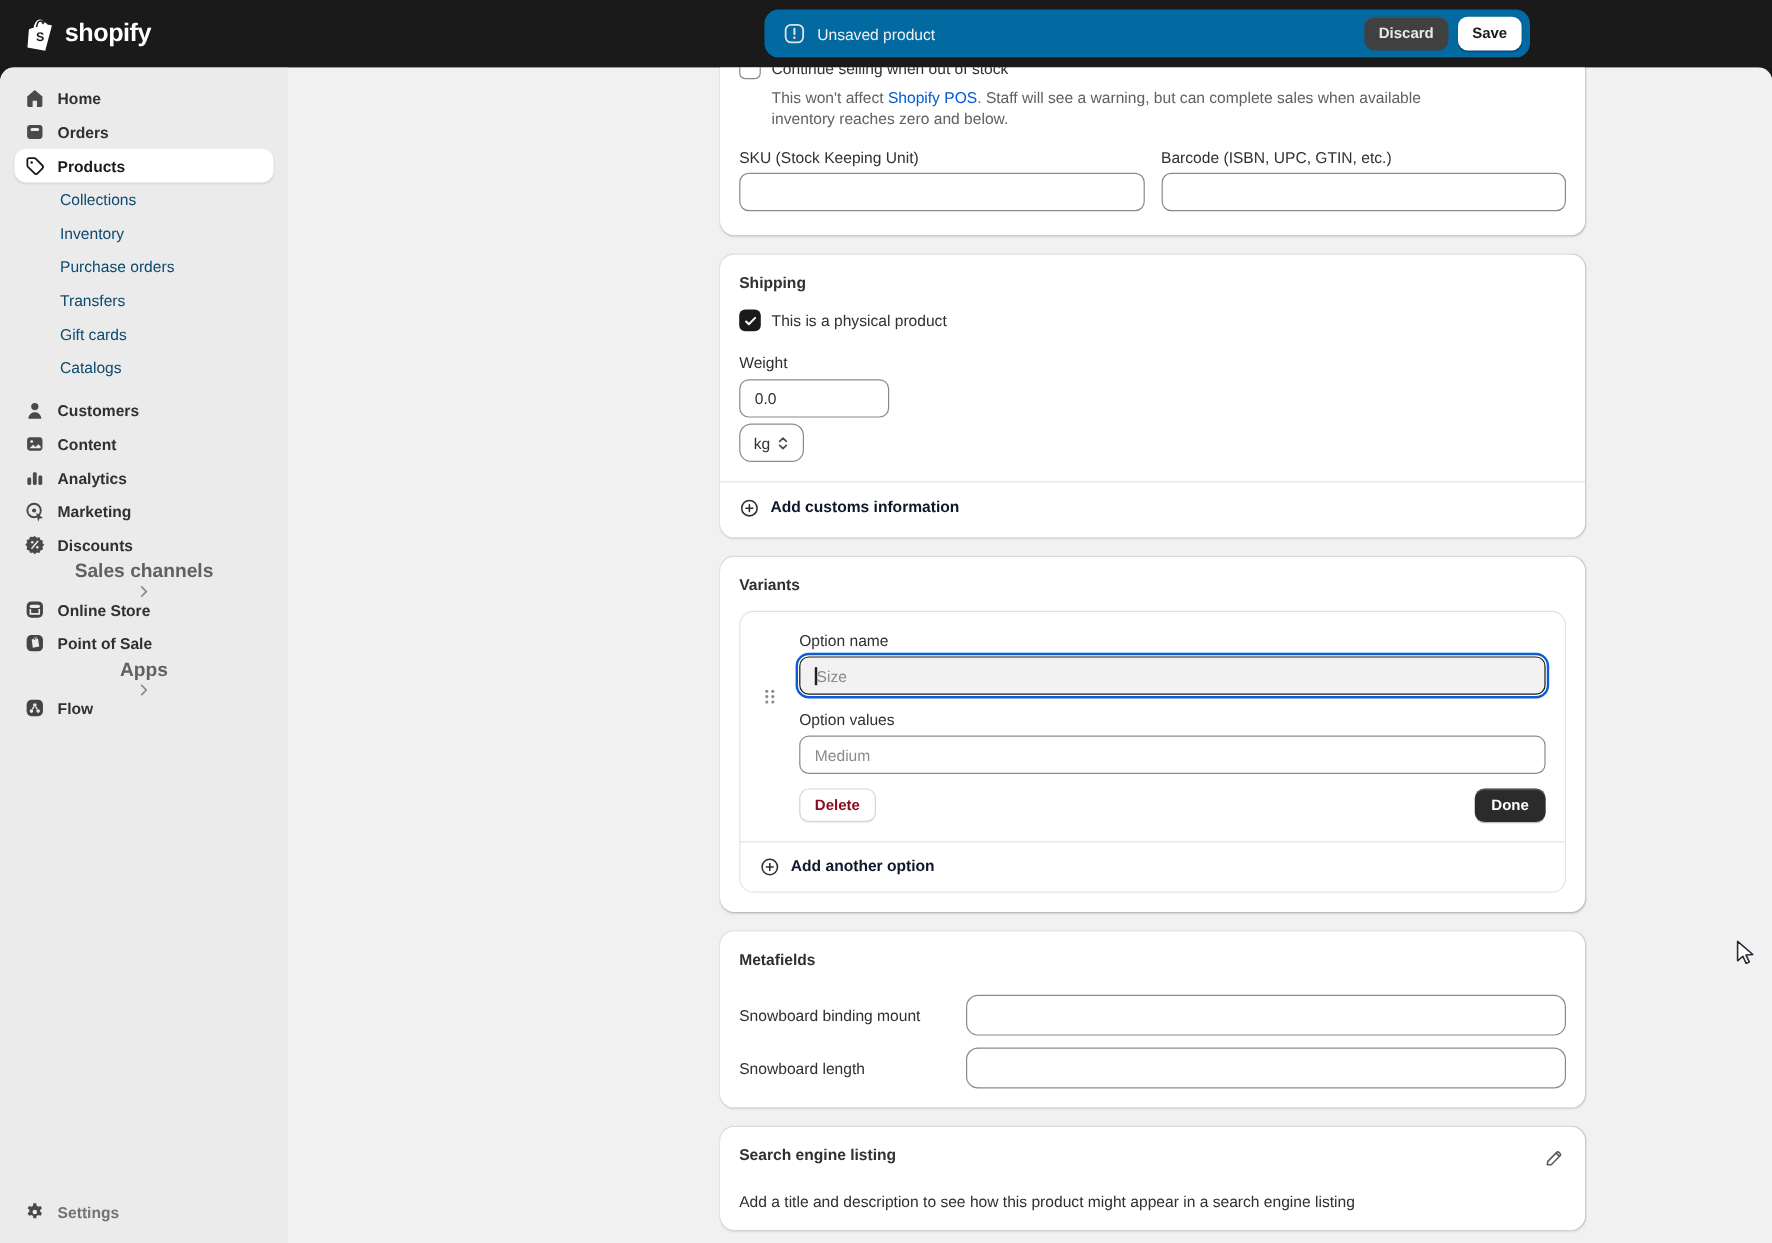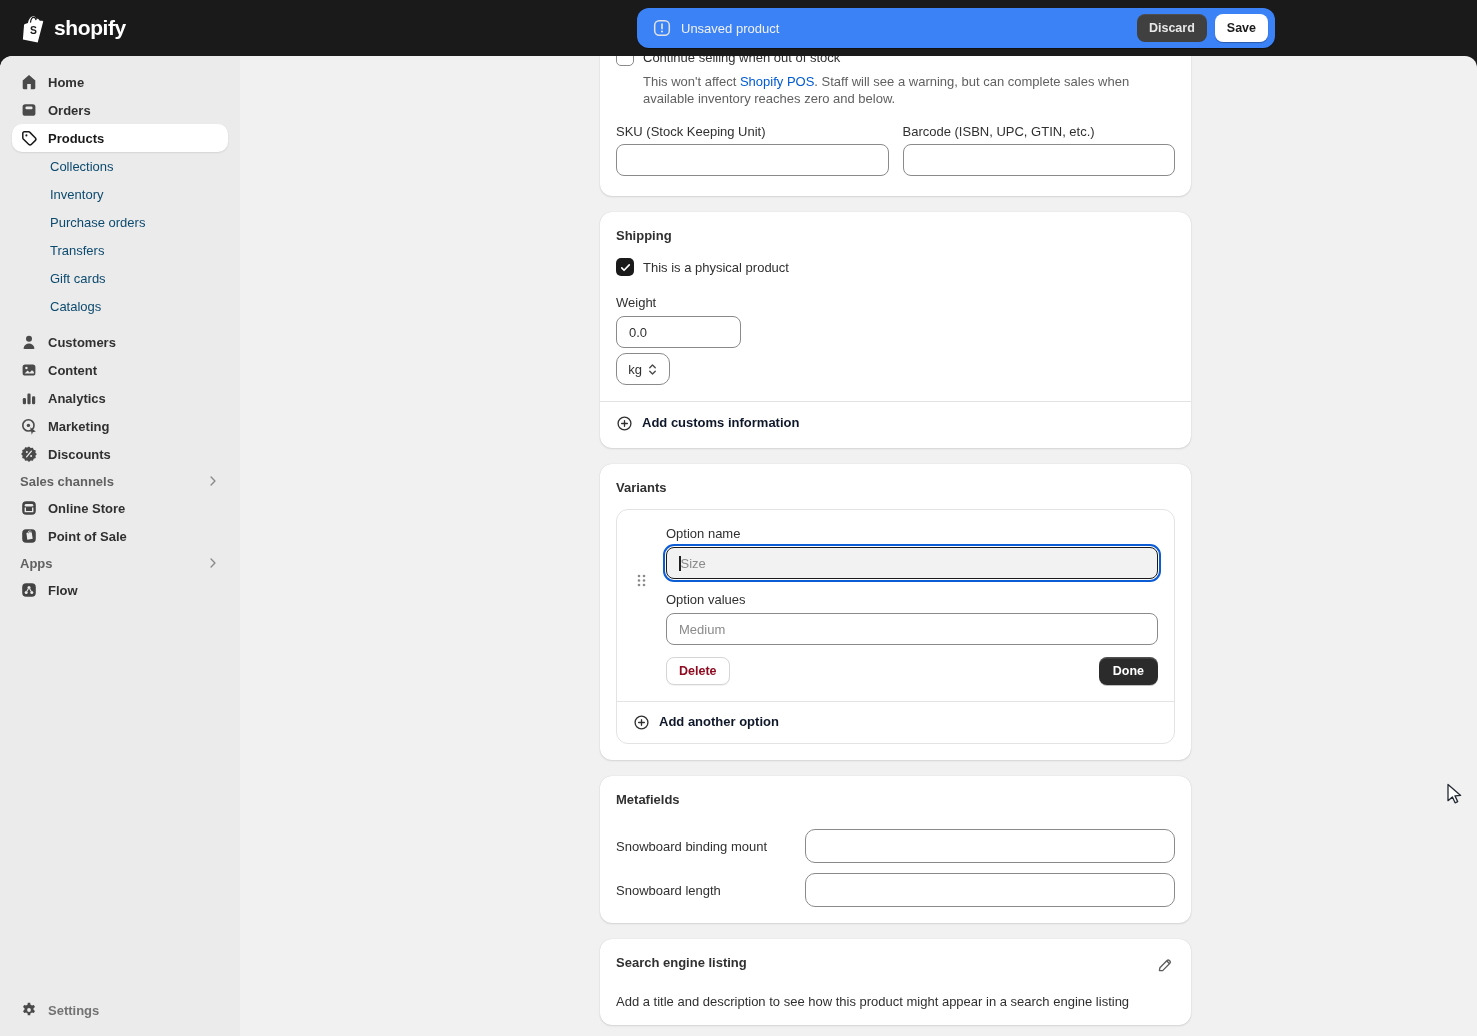--- a/index.html
+++ b/index.html
@@ -3,42 +3,42 @@
 <meta charset="utf-8">
 <style>
   * { margin:0; padding:0; box-sizing:border-box; }
   html,body { width:1477px; height:1036px; overflow:hidden; }
   body { background:#1a1a1a; font-family:"Liberation Sans","DejaVu Sans",sans-serif; position:relative; }
 
   
   .topbar { position:absolute; top:0; left:0; width:1477px; height:56px; background:#1a1a1a; display:flex; align-items:center; padding:0 16px; z-index:50; }
   .logo { display:flex; align-items:center; gap:6px; margin-left:6px; }
   .wordmark { color:#fff; font-size:21px; font-weight:700; letter-spacing:-0.4px; }
-  .savebar { position:absolute; left:637px; top:8px; width:638px; height:40px; background:#3b82f6; border-radius:12px; display:flex; align-items:center; padding:0 7px 0 16px; box-shadow:0 1px 0 rgba(0,0,0,.35); }
+  .savebar { position:absolute; left:637px; top:8px; width:638px; height:40px; background:#0369a1; border-radius:12px; display:flex; align-items:center; padding:0 7px 0 16px; box-shadow:0 1px 0 rgba(0,0,0,.35); }
   .savebar-status { color:#f1f1f1; font-size:13px; margin-left:10px; }
   .savebar-actions { margin-left:auto; display:flex; gap:8px; align-items:center; }
   .btn { border:none; height:28px; border-radius:8px; font-family:inherit; font-size:12.5px; font-weight:600; padding:0 12px; cursor:pointer; }
   .btn-discard { background:#404040; color:#e8e8e8; box-shadow:inset 0 1px 0 rgba(255,255,255,.08); }
   .btn-save { background:#ffffff; color:#1a1a1a; box-shadow:0 1px 1px rgba(0,0,0,.3); }
 
   
   .app { position:absolute; top:56px; left:0; right:0; bottom:0; background:#f1f1f1; border-radius:12px 12px 0 0; overflow:hidden; }
   .sidebar { position:absolute; top:0; left:0; bottom:0; width:240px; background:#ebebeb; border-radius:12px 0 0 0; }
   .nav { padding:12px 12px 0 12px; }
   .nrow { height:28px; display:flex; align-items:center; gap:10px; padding:0 8px; border-radius:10px; font-size:13px; font-weight:600; color:#303030; cursor:pointer; }
   .nrow.active { background:#ffffff; color:#1a1a1a; box-shadow:0 1px 2px rgba(0,0,0,.10); }
   .nrow.sub { padding-left:38px; font-weight:500; color:#0c4a6e; }
   .nrow .ic { width:18px; height:18px; display:flex; align-items:center; justify-content:center; flex:none; }
   .gap-sm { height:8px; }
-  .nsec { height:26px; display:flex; align-items:center; justify-content:space-between; padding:0 8px; font-size:13px; font-weight:600; color:#616161; cursor:pointer; }
+  .nsec { height:26px; display:flex; align-items:center; justify-content:space-between; padding:0 8px; font-size:16px; font-weight:600; color:#616161; cursor:pointer;flex-direction:column; }
   .settings-row { position:absolute; bottom:12px; left:12px; right:12px; height:28px; display:flex; align-items:center; gap:10px; padding:0 8px; border-radius:10px; font-size:13px; font-weight:600; color:#737373; cursor:pointer; }
 
   
   .main { position:absolute; left:240px; top:0; right:0; bottom:0; }
-  .col { position:absolute; left:360px; top:-30px; width:591px; display:flex; flex-direction:column; gap:16px; }
+  .col { position:absolute; left:360px; top:-30px; width:721px; display:flex; flex-direction:column; gap:16px; }
   .card { background:#fff; border-radius:12px; box-shadow:0 1px 2px rgba(31,33,36,.12), 0 0 1px rgba(31,33,36,.18); padding:16px; }
   .card h2 { font-size:13px; font-weight:600; color:#303030; }
   label, .flabel { font-size:13px; color:#303030; display:block; }
   .tin { height:32px; width:100%; border:1px solid #8a8a8a; border-radius:8px; background:#fff; font-family:inherit; font-size:13px; color:#303030; padding:0 12px; }
   .tin::placeholder { color:#8a8a8a; }
   .chkrow { display:flex; align-items:center; gap:9px; }
   .chk { width:18px; height:18px; border-radius:5px; flex:none; cursor:pointer; }
   .chk.off { border:1.8px solid #8a8a8a; background:#fff; }
   .chk.on { background:#1a1a1a; display:flex; align-items:center; justify-content:center; }
   .chklabel { font-size:13px; color:#303030; }

